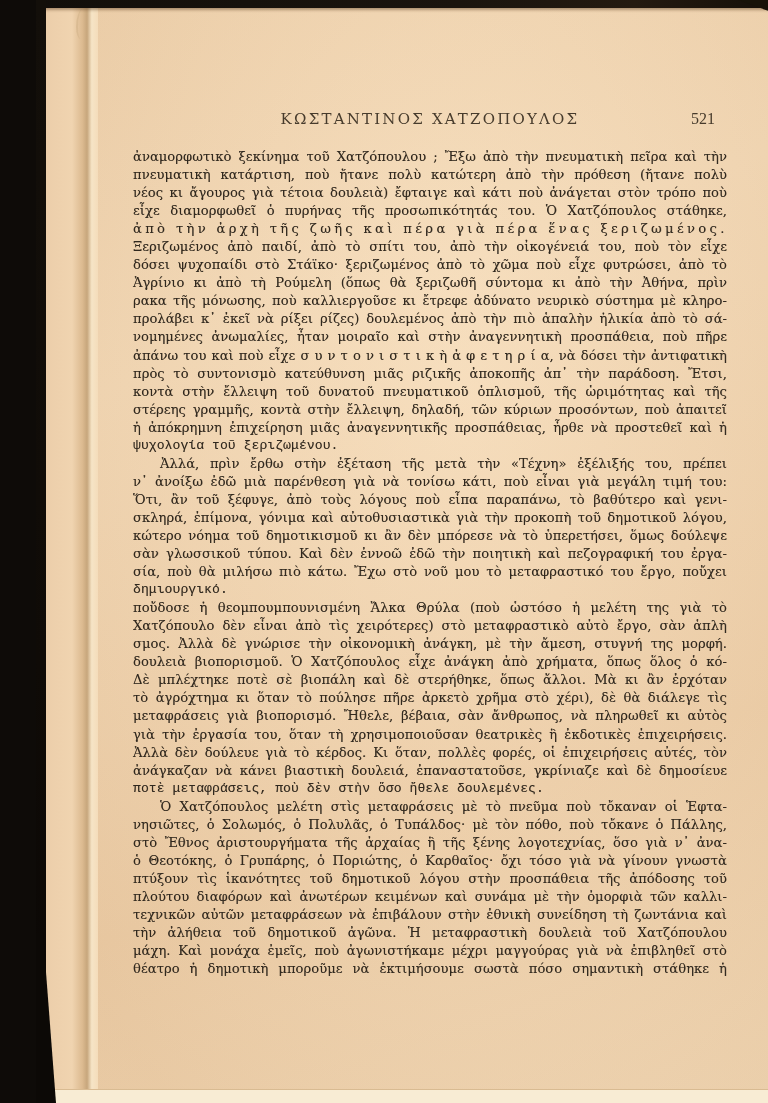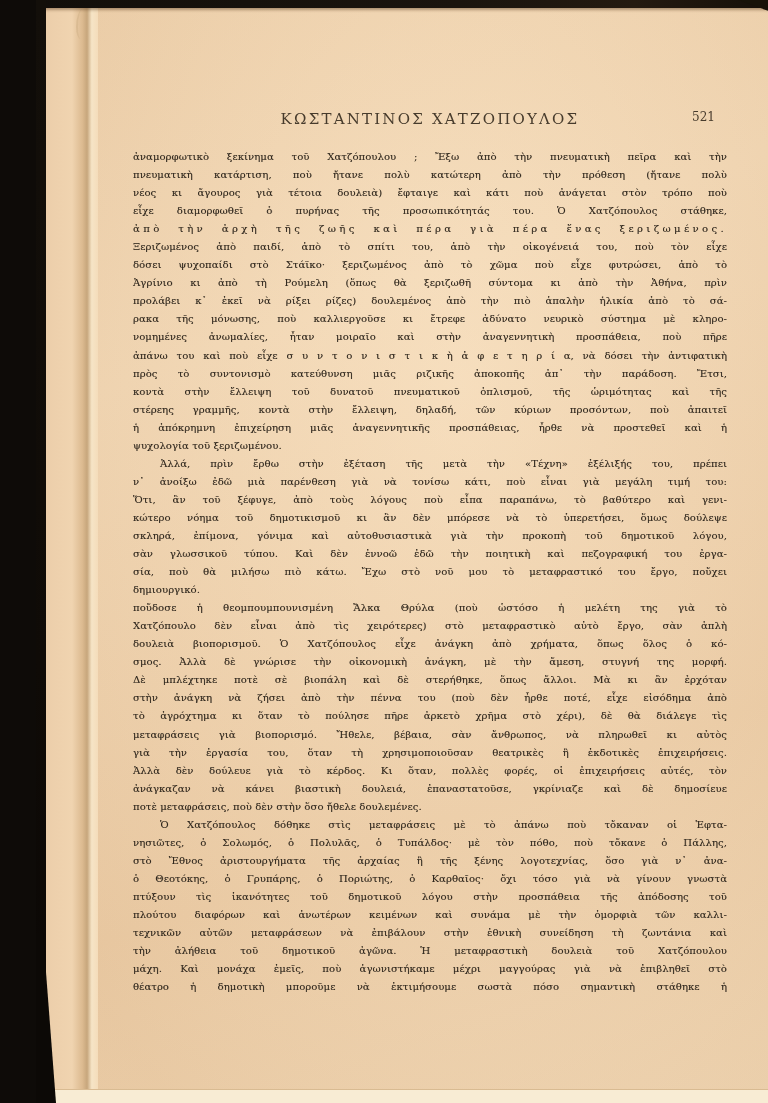--- a/index.html
+++ b/index.html
@@ -25,29 +25,29 @@
     background:linear-gradient(90deg,rgba(90,60,30,0) 0%,rgba(70,48,25,0.4) 100%);}
   .fore-edge{position:absolute;left:10px;top:0;bottom:0;width:52px;
     background:linear-gradient(90deg,#ecceaa 0%,#f0d4b0 50%,#dcba90 70%,#c7a67c 79%,#f6e4c6 88%,#f4dcba 100%);}
   .fiber{position:absolute;left:40px;top:9px;width:10px;height:30px;
     border-left:2px solid #d8b990;border-radius:60% 0 0 40%;opacity:.8;}
   .bottom-strip{position:absolute;left:10px;right:0;bottom:0;height:13px;
     background:#f8ecd4;border-top:1px solid #d9bb92;}
   .header{position:absolute;left:97px;top:110px;width:594px;height:22px;}
   .running-title{display:block;text-align:center;font-size:15px;letter-spacing:2.2px;
     color:#473b2c;white-space:nowrap;}
-  .page-number{position:absolute;right:12px;top:0;font-size:12px;color:#473b2c;}
+  .page-number{position:absolute;right:12px;top:0;font-size:16px;color:#473b2c;font-family:Liberation Serif, serif;}
   .text-root{position:absolute;left:97px;top:148px;width:594px;color:#30281e;}
   .para{margin:0;}
   .line{
-    font-size:10px;line-height:18.05px;height:18.05px;white-space:nowrap;
+    font-size:13px;line-height:18.05px;height:18.05px;white-space:nowrap;
     text-align:justify;text-align-last:justify;letter-spacing:0.1px;
     text-shadow:0.3px 0.3px 0.4px rgba(48,38,26,0.35);overflow:visible;
   }
-  .line.endline{text-align:left;text-align-last:left;}
+  .line.endline{text-align:left;text-align-last:left;font-family:Liberation Mono, monospace;}
   .line.indent{text-indent:27px;}
   .line.spread{letter-spacing:3.4px;}
 </style>
 </head>
 <body>
 
 <div class="scan">
   <div class="fore-edge"></div>
   <div class="fiber"></div>
   <div class="bottom-strip"></div>
@@ -65,56 +65,55 @@
   <div class="text-root" style="color: rgb(48, 40, 30);">
       <div class="para">
         <div class="line">ἀναμορφωτικὸ ξεκίνημα τοῦ Χατζόπουλου ; Ἔξω ἀπὸ τὴν πνευματικὴ πεῖρα καὶ τὴν</div>
         <div class="line">πνευματικὴ κατάρτιση, ποὺ ἤτανε πολὺ κατώτερη ἀπὸ τὴν πρόθεση (ἤτανε πολὺ</div>
         <div class="line">νέος κι ἄγουρος γιὰ τέτοια δουλειὰ) ἔφταιγε καὶ κάτι ποὺ ἀνάγεται στὸν τρόπο ποὺ</div>
         <div class="line">εἶχε διαμορφωθεῖ ὁ πυρήνας τῆς προσωπικότητάς του. Ὁ Χατζόπουλος στάθηκε,</div>
         <div class="line spread">ἀπὸ τὴν ἀρχὴ τῆς ζωῆς καὶ πέρα γιὰ πέρα ἕνας ξεριζωμένος.</div>
         <div class="line">Ξεριζωμένος ἀπὸ παιδί, ἀπὸ τὸ σπίτι του, ἀπὸ τὴν οἰκογένειά του, ποὺ τὸν εἶχε</div>
         <div class="line">δόσει ψυχοπαίδι στὸ Στάϊκο· ξεριζωμένος ἀπὸ τὸ χῶμα ποὺ εἶχε φυτρώσει, ἀπὸ τὸ</div>
         <div class="line">Ἀγρίνιο κι ἀπὸ τὴ Ρούμελη (ὅπως θὰ ξεριζωθῆ σύντομα κι ἀπὸ τὴν Ἀθήνα, πρὶν</div>
+        <div class="line">ρακα τῆς μόνωσης, ποὺ καλλιεργοῦσε κι ἔτρεφε ἀδύνατο νευρικὸ σύστημα μὲ κληρο-</div>
         <div class="line">προλάβει κ᾽ ἐκεῖ νὰ ρίξει ρίζες) δουλεμένος ἀπὸ τὴν πιὸ ἁπαλὴν ἡλικία ἀπὸ τὸ σά-</div>
-        <div class="line">ρακα τῆς μόνωσης, ποὺ καλλιεργοῦσε κι ἔτρεφε ἀδύνατο νευρικὸ σύστημα μὲ κληρο-</div>
         <div class="line">νομημένες ἀνωμαλίες, ἦταν μοιραῖο καὶ στὴν ἀναγεννητικὴ προσπάθεια, ποὺ πῆρε</div>
         <div class="line">ἀπάνω του καὶ ποὺ εἶχε σ υ ν τ ο ν ι σ τ ι κ ὴ  ἀ φ ε τ η ρ ί α, νὰ δόσει τὴν ἀντιφατικὴ</div>
         <div class="line">πρὸς τὸ συντονισμὸ κατεύθυνση μιᾶς ριζικῆς ἀποκοπῆς ἀπ᾽ τὴν παράδοση. Ἔτσι,</div>
         <div class="line">κοντὰ στὴν ἔλλειψη τοῦ δυνατοῦ πνευματικοῦ ὁπλισμοῦ, τῆς ὡριμότητας καὶ τῆς</div>
         <div class="line">στέρεης γραμμῆς, κοντὰ στὴν ἔλλειψη, δηλαδή, τῶν κύριων προσόντων, ποὺ ἀπαιτεῖ</div>
         <div class="line">ἡ ἀπόκρημνη ἐπιχείρηση μιᾶς ἀναγεννητικῆς προσπάθειας, ἦρθε νὰ προστεθεῖ καὶ ἡ</div>
         <div class="line endline">ψυχολογία τοῦ ξεριζωμένου.</div>
       </div>
       <div class="para">
         <div class="line indent">Ἀλλά, πρὶν ἔρθω στὴν ἐξέταση τῆς μετὰ τὴν «Τέχνη» ἐξέλιξής του, πρέπει</div>
         <div class="line">ν᾽ ἀνοίξω ἐδῶ μιὰ παρένθεση γιὰ νὰ τονίσω κάτι, ποὺ εἶναι γιὰ μεγάλη τιμή του:</div>
         <div class="line">Ὅτι, ἂν τοῦ ξέφυγε, ἀπὸ τοὺς λόγους ποὺ εἶπα παραπάνω, τὸ βαθύτερο καὶ γενι-</div>
+        <div class="line">σκληρά, ἐπίμονα, γόνιμα καὶ αὐτοθυσιαστικὰ γιὰ τὴν προκοπὴ τοῦ δημοτικοῦ λόγου,</div>
         <div class="line">κώτερο νόημα τοῦ δημοτικισμοῦ κι ἂν δὲν μπόρεσε νὰ τὸ ὑπερετήσει, ὅμως δούλεψε</div>
-        <div class="line">σκληρά, ἐπίμονα, γόνιμα καὶ αὐτοθυσιαστικὰ γιὰ τὴν προκοπὴ τοῦ δημοτικοῦ λόγου,</div>
         <div class="line">σὰν γλωσσικοῦ τύπου. Καὶ δὲν ἐννοῶ ἐδῶ τὴν ποιητικὴ καὶ πεζογραφική του ἐργα-</div>
         <div class="line">σία, ποὺ θὰ μιλήσω πιὸ κάτω. Ἔχω στὸ νοῦ μου τὸ μεταφραστικό του ἔργο, ποὔχει</div>
         <div class="line endline">δημιουργικό.</div>
       </div>
       <div class="para">
         <div class="line">ποὔδοσε ἡ θεομπουμπουνισμένη Ἄλκα Θρύλα (ποὺ ὡστόσο ἡ μελέτη της γιὰ τὸ</div>
         <div class="line">Χατζόπουλο δὲν εἶναι ἀπὸ τὶς χειρότερες) στὸ μεταφραστικὸ αὐτὸ ἔργο, σὰν ἁπλὴ</div>
+        <div class="line">σμος. Ἀλλὰ δὲ γνώρισε τὴν οἰκονομικὴ ἀνάγκη, μὲ τὴν ἄμεση, στυγνή της μορφή.</div>
         <div class="line">δουλειὰ βιοπορισμοῦ. Ὁ Χατζόπουλος εἶχε ἀνάγκη ἀπὸ χρήματα, ὅπως ὅλος ὁ κό-</div>
-        <div class="line">σμος. Ἀλλὰ δὲ γνώρισε τὴν οἰκονομικὴ ἀνάγκη, μὲ τὴν ἄμεση, στυγνή της μορφή.</div>
         <div class="line">Δὲ μπλέχτηκε ποτὲ σὲ βιοπάλη καὶ δὲ στερήθηκε, ὅπως ἄλλοι. Μὰ κι ἂν ἐρχόταν</div>
-        <div class="line">στὴν ἀνάγκη νὰ ζήσει ἀπὸ τὴν πέννα του (ποὺ δὲν ἦρθε ποτέ, εἶχε εἰσόδημα ἀπὸ</div>
         <div class="line">τὸ ἀγρόχτημα κι ὅταν τὸ πούλησε πῆρε ἀρκετὸ χρῆμα στὸ χέρι), δὲ θὰ διάλεγε τὶς</div>
         <div class="line">μεταφράσεις γιὰ βιοπορισμό. Ἤθελε, βέβαια, σὰν ἄνθρωπος, νὰ πληρωθεῖ κι αὐτὸς</div>
         <div class="line">γιὰ τὴν ἐργασία του, ὅταν τὴ χρησιμοποιοῦσαν θεατρικὲς ἢ ἐκδοτικὲς ἐπιχειρήσεις.</div>
         <div class="line">Ἀλλὰ δὲν δούλευε γιὰ τὸ κέρδος. Κι ὅταν, πολλὲς φορές, οἱ ἐπιχειρήσεις αὐτές, τὸν</div>
         <div class="line">ἀνάγκαζαν νὰ κάνει βιαστικὴ δουλειά, ἐπαναστατοῦσε, γκρίνιαζε καὶ δὲ δημοσίευε</div>
         <div class="line endline">ποτὲ μεταφράσεις, ποὺ δὲν στὴν ὅσο ἤθελε δουλεμένες.</div>
       </div>
       <div class="para">
-        <div class="line indent">Ὁ Χατζόπουλος δόθηκε στὶς μεταφράσεις μὲ τὸ ἀπάνω ποὺ τὄκαναν οἱ Ἑφτα-</div>
+        <div class="line indent">Ὁ Χατζόπουλος μελέτη στὶς μεταφράσεις μὲ τὸ πνεῦμα ποὺ τὄκαναν οἱ Ἑφτα-</div>
         <div class="line">νησιῶτες, ὁ Σολωμός, ὁ Πολυλᾶς, ὁ Τυπάλδος· μὲ τὸν πόθο, ποὺ τὄκανε ὁ Πάλλης,</div>
         <div class="line">στὸ Ἔθνος ἀριστουργήματα τῆς ἀρχαίας ἢ τῆς ξένης λογοτεχνίας, ὅσο γιὰ ν᾽ ἀνα-</div>
         <div class="line">ὁ Θεοτόκης, ὁ Γρυπάρης, ὁ Ποριώτης, ὁ Καρθαῖος· ὄχι τόσο γιὰ νὰ γίνουν γνωστὰ</div>
         <div class="line">πτύξουν τὶς ἱκανότητες τοῦ δημοτικοῦ λόγου στὴν προσπάθεια τῆς ἀπόδοσης τοῦ</div>
         <div class="line">πλούτου διαφόρων καὶ ἀνωτέρων κειμένων καὶ συνάμα μὲ τὴν ὀμορφιὰ τῶν καλλι-</div>
         <div class="line">τεχνικῶν αὐτῶν μεταφράσεων νὰ ἐπιβάλουν στὴν ἐθνικὴ συνείδηση τὴ ζωντάνια καὶ</div>
         <div class="line">τὴν ἀλήθεια τοῦ δημοτικοῦ ἀγῶνα. Ἡ μεταφραστικὴ δουλειὰ τοῦ Χατζόπουλου</div>
         <div class="line">μάχη. Καὶ μονάχα ἐμεῖς, ποὺ ἀγωνιστήκαμε μέχρι μαγγούρας γιὰ νὰ ἐπιβληθεῖ στὸ</div>
         <div class="line">θέατρο ἡ δημοτικὴ μποροῦμε νὰ ἐκτιμήσουμε σωστὰ πόσο σημαντικὴ στάθηκε ἡ</div>
       </div>

